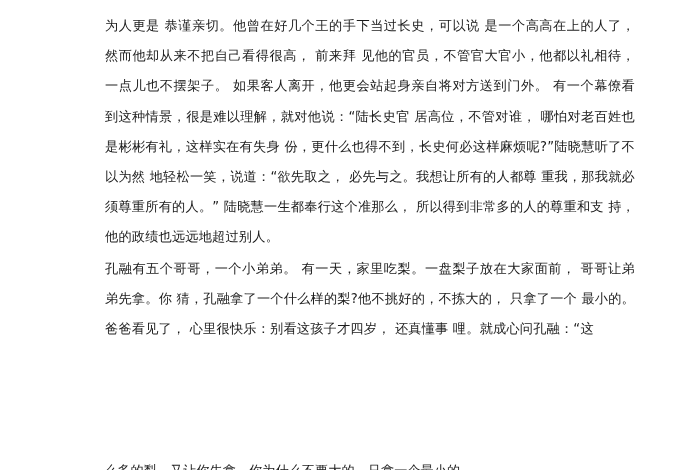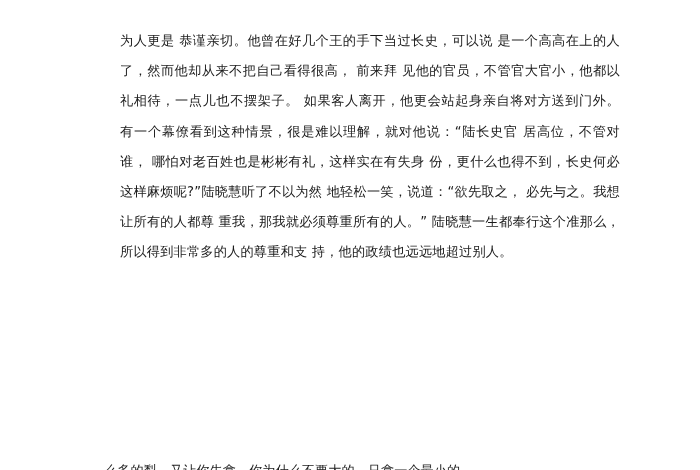--- a/index.html
+++ b/index.html
@@ -22,21 +22,21 @@
     position: relative;
   }
   .doc-body {
     font-size: 13.2px;
     line-height: 30.2px;
     color: #1b1b1b;
     text-align: justify;
     letter-spacing: 0.2px;
   }
   .para {
-    margin: 16px;
+    margin: 1px;
     padding: 0;
     text-align: justify;
     text-justify: inter-character;
     white-space: pre-wrap;
     word-break: break-all;
   }
   .clipped-line {
     position: absolute;
     left: 104px;
     right: 64px;
@@ -49,15 +49,16 @@
     white-space: pre-wrap;
     word-break: break-all;
   }
 </style>
 </head>
 <body>
 
 <div class="page">
   <div class="doc-body">
     <p class="para">为人更是 恭谨亲切。他曾在好几个王的手下当过长史，可以说 是一个高高在上的人了，然而他却从来不把自己看得很高， 前来拜 见他的官员，不管官大官小，他都以礼相待，一点儿也不摆架子。 如果客人离开，他更会站起身亲自将对方送到门外。 有一个幕僚看到这种情景，很是难以理解，就对他说：“陆长史官 居高位，不管对谁， 哪怕对老百姓也是彬彬有礼，这样实在有失身 份，更什么也得不到，长史何必这样麻烦呢?”陆晓慧听了不以为然 地轻松一笑，说道：“欲先取之， 必先与之。我想让所有的人都尊 重我，那我就必须尊重所有的人。” 陆晓慧一生都奉行这个准那么， 所以得到非常多的人的尊重和支 持，他的政绩也远远地超过别人。</p>
+    <p class="para">孔融有五个哥哥，一个小弟弟。 有一天，家里吃梨。一盘梨子放在大家面前， 哥哥让弟弟先拿。你 猜，孔融拿了一个什么样的梨?他不挑好的，不拣大的， 只拿了一个 最小的。爸爸看见了， 心里很快乐：别看这孩子才四岁， 还真懂事 哩。就成心问孔融：“这</p>
   </div>
   <div class="clipped-line">么多的梨，又让你先拿，你为什么不要大的，只拿一个最小的</div>
 </div>
 
 </body></html>

